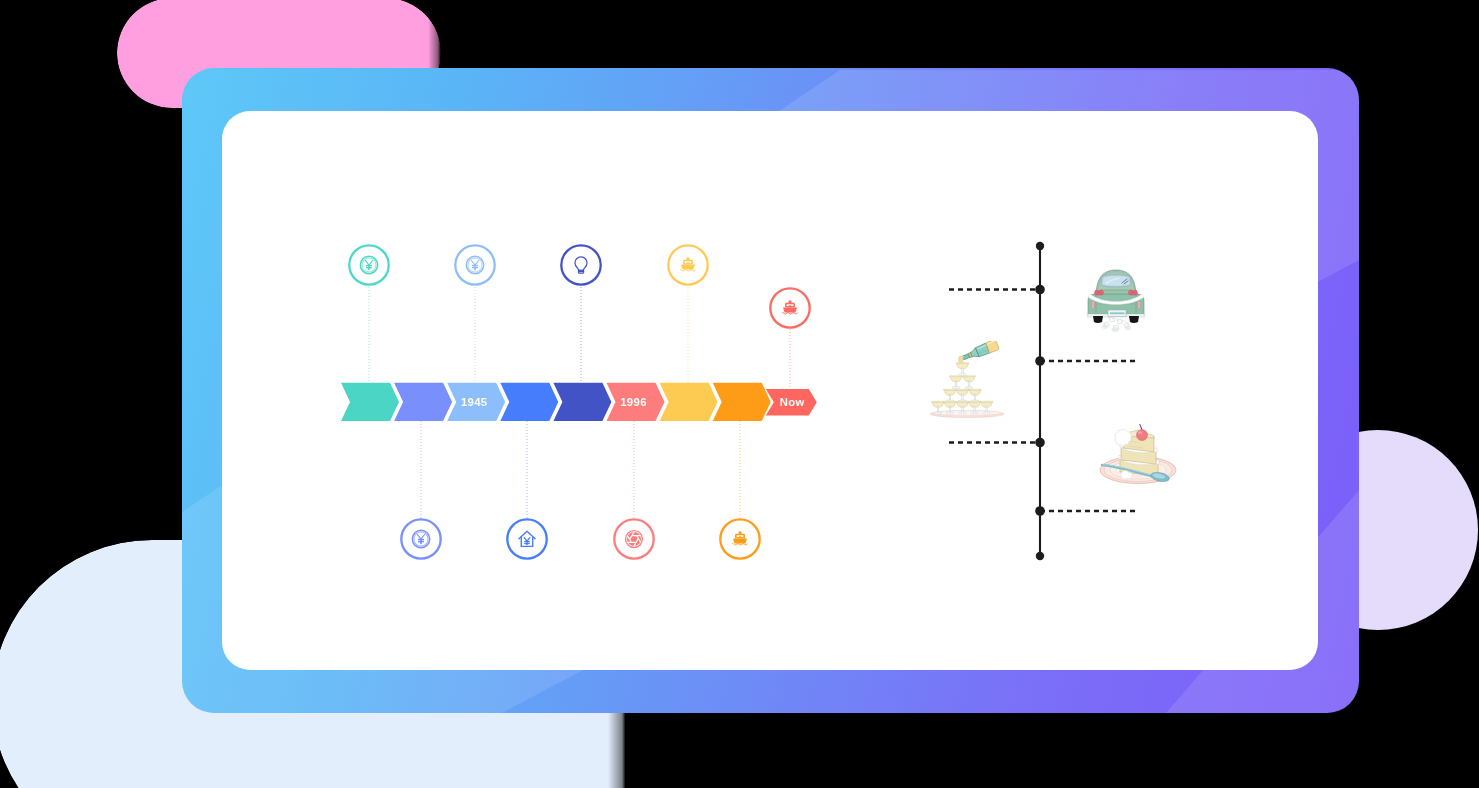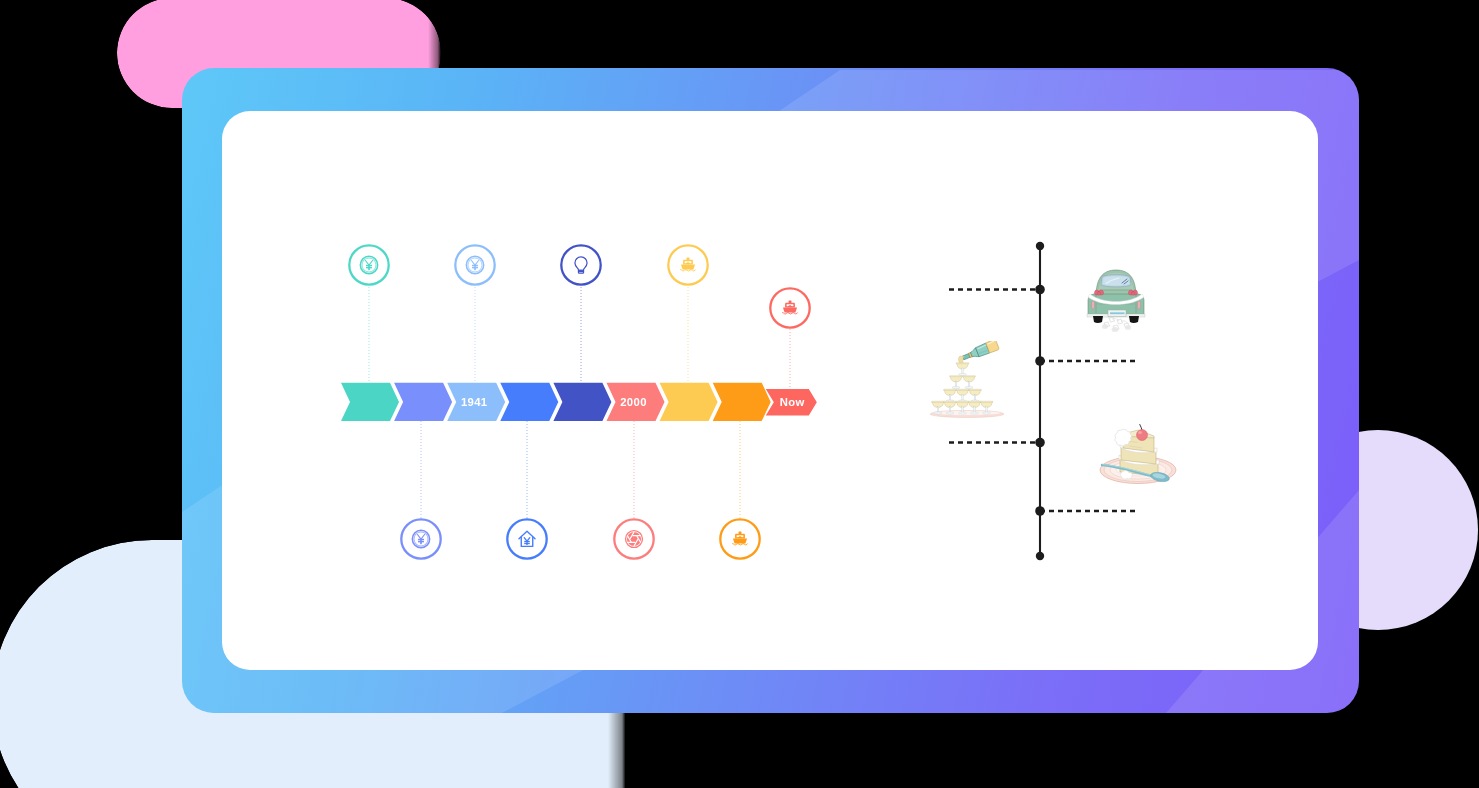--- a/index.html
+++ b/index.html
@@ -72,22 +72,22 @@
           <path d="M53.1 0.7 L102.1 0.7 L111.1 19.900000000000002 L102.1 39.1 L53.1 39.1 L62.1 19.900000000000002 Z" fill="#798ffc"></path>
           <path d="M106.2 0.7 L155.2 0.7 L164.2 19.900000000000002 L155.2 39.1 L106.2 39.1 L115.2 19.900000000000002 Z" fill="#8cbefc"></path>
           <path d="M159.3 0.7 L208.3 0.7 L217.3 19.900000000000002 L208.3 39.1 L159.3 39.1 L168.3 19.900000000000002 Z" fill="#467dfc"></path>
           <path d="M212.4 0.7 L261.4 0.7 L270.4 19.900000000000002 L261.4 39.1 L212.4 39.1 L221.4 19.900000000000002 Z" fill="#4153c5"></path>
           <path d="M265.5 0.7 L314.5 0.7 L323.5 19.900000000000002 L314.5 39.1 L265.5 39.1 L274.5 19.900000000000002 Z" fill="#fd7d7d"></path>
           <path d="M318.6 0.7 L367.6 0.7 L376.6 19.900000000000002 L367.6 39.1 L318.6 39.1 L327.6 19.900000000000002 Z" fill="#fecb52"></path>
           <path d="M371.7 0.7 L420.7 0.7 L429.7 19.900000000000002 L420.7 39.1 L371.7 39.1 L380.7 19.900000000000002 Z" fill="#fe9c18"></path>
           <path d="M424.8 7 L467.8 7 L475.8 20.3 L467.8 33.6 L424.8 33.6 L432.8 20.3 Z" fill="#fe6660"></path>
         </svg>
       <div id="chev-labels">
-          <div class="chev-label" style="left: 133.2px; top: 19.9px;">1941</div>
-          <div class="chev-label" style="left: 292.5px; top: 19.9px;">2000</div>
+          <div class="chev-label" style="left: 133.2px; top: 19.9px;">1945</div>
+          <div class="chev-label" style="left: 292.5px; top: 19.9px;">1996</div>
           <div class="chev-label" style="left: 451.3px; top: 20.3px; text-align: right;">Now</div>
         </div>
     </div>
     <div id="nodes">
         <div class="stem" style="left: 147px; top: 176px; height: 96px; color: rgb(75, 216, 199); opacity: 0.55;"></div>
         <div class="node" style="left: 147px; top: 154px;">
           <svg viewBox="0 0 42 42">
             <circle cx="21" cy="21" r="19.7" fill="#fff" stroke="#4bd8c7" stroke-width="2.3"></circle>
             <g transform="translate(11.16,11.16) scale(0.82)">
     <circle cx="12" cy="12" r="10.6" fill="none" stroke="#4bd8c7" stroke-width="1.8"></circle>

